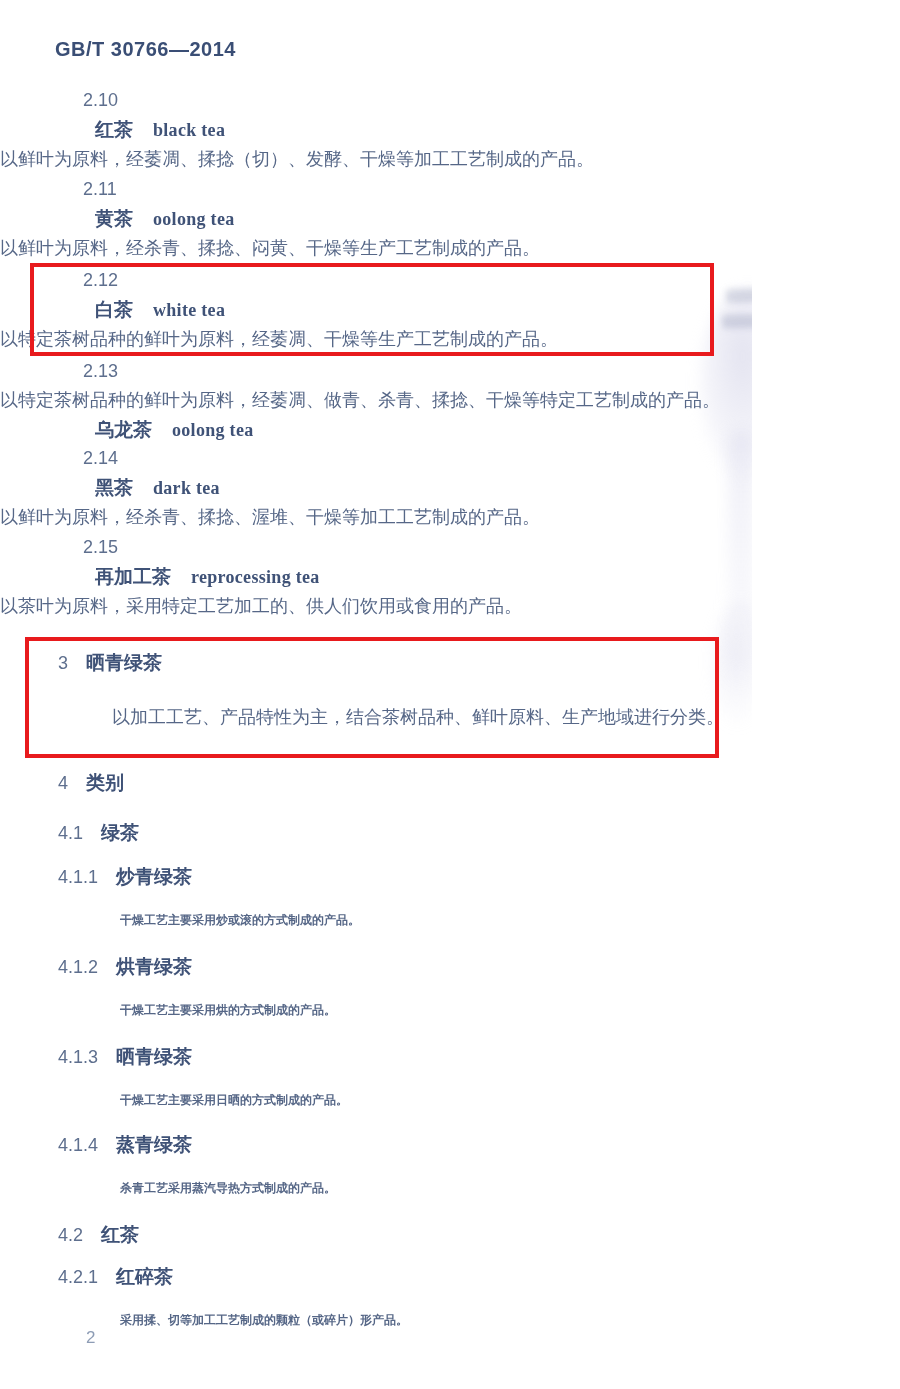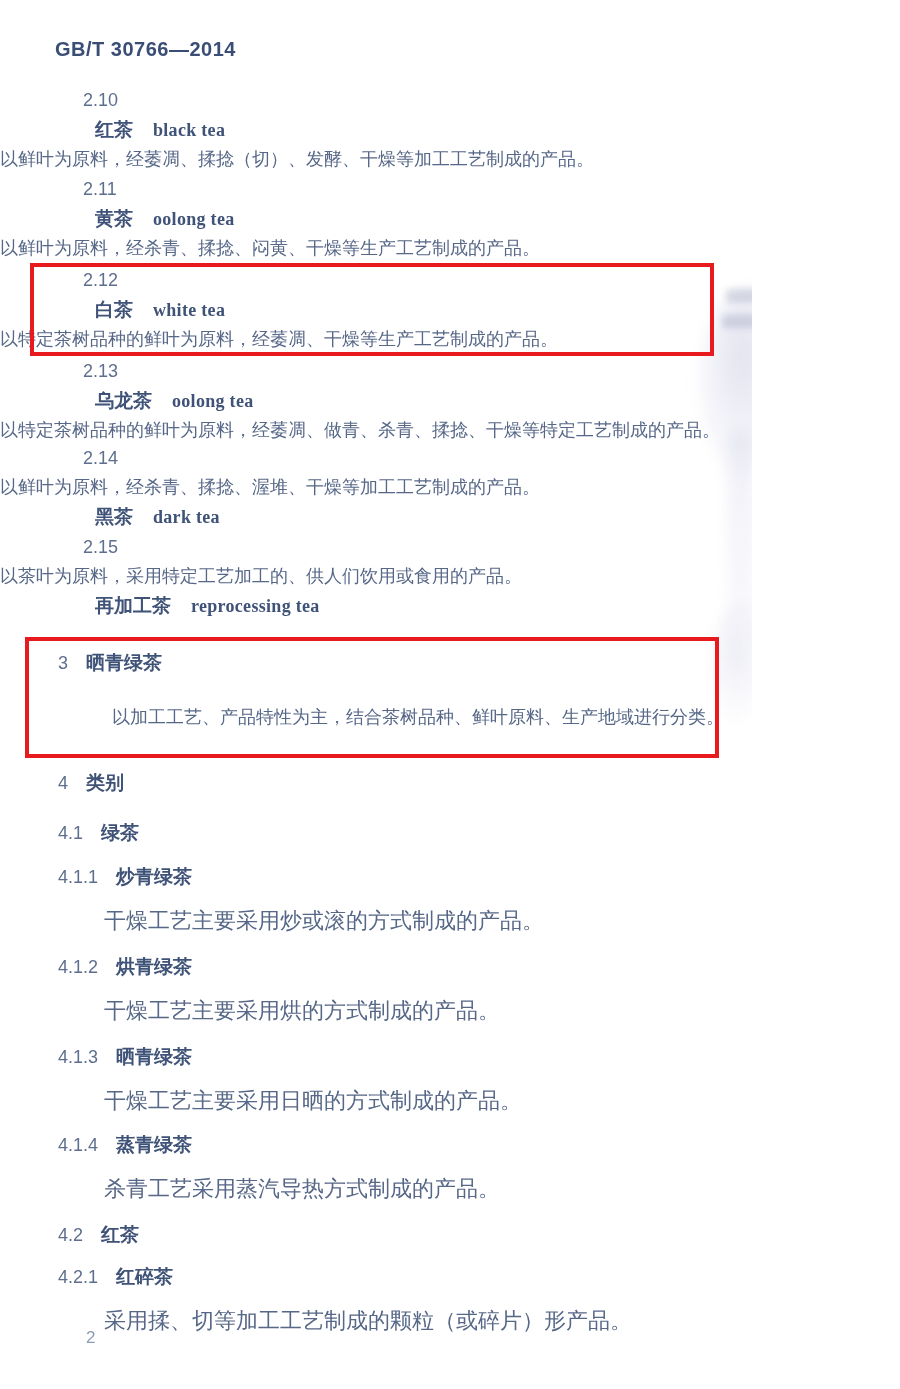--- a/index.html
+++ b/index.html
@@ -45,22 +45,22 @@
   .clauseheading .cnum{
     display:inline-block;margin-left:58px;margin-right:18px;
     font-family:"Liberation Sans","DejaVu Sans",sans-serif;
     font-weight:normal;font-size:18px;color:var(--text-num);
   }
   .clause3-body{
     position:absolute;left:112px;white-space:nowrap;
     font-size:18px;color:var(--text-body);line-height:29px;
   }
   .cbody{
-    position:absolute;left:104px;white-space:nowrap;
-    font-size:22px;color:var(--text-body);line-height:29px;
+    position:absolute;left:120px;white-space:nowrap;
+    font-size:12px;color:var(--text-body);line-height:29px;font-weight:bold;
   }
   .pagenum{
     position:absolute;top:1328px;left:86px;
     font-family:"Liberation Sans","DejaVu Sans",sans-serif;
     font-size:17px;color:#8d9cb5;
   }
   
   .hl-box{
     position:absolute;border:4px solid var(--accent-red);
     background:transparent;pointer-events:none;
@@ -125,40 +125,40 @@
   <div class="def" style="top:266px">
     <div class="line num">2.12</div>
     <div class="line term">
       <span>白茶</span><span class="en">white tea</span>
     </div>
     <div class="line body">以特定茶树品种的鲜叶为原料，经萎凋、干燥等生产工艺制成的产品。</div>
   </div>
 
   <div class="def" style="top:357px">
     <div class="line num">2.13</div>
+    <div class="line body">以特定茶树品种的鲜叶为原料，经萎凋、做青、杀青、揉捻、干燥等特定工艺制成的产品。</div>
     <div class="line term">
       <span>乌龙茶</span><span class="en">oolong tea</span>
     </div>
-    <div class="line body">以特定茶树品种的鲜叶为原料，经萎凋、做青、杀青、揉捻、干燥等特定工艺制成的产品。</div>
   </div>
 
   <div class="def" style="top:444px">
     <div class="line num">2.14</div>
+    <div class="line term">
+      <span>黑茶</span><span class="en">dark tea</span>
+    </div>
     <div class="line body">以鲜叶为原料，经杀青、揉捻、渥堆、干燥等加工工艺制成的产品。</div>
-    <div class="line term">
-      <span>黑茶</span><span class="en">dark tea</span>
-    </div>
   </div>
 
   <div class="def" style="top:533px">
     <div class="line num">2.15</div>
+    <div class="line term">
+      <span>再加工茶</span><span class="en">reprocessing tea</span>
+    </div>
     <div class="line body">以茶叶为原料，采用特定工艺加工的、供人们饮用或食用的产品。</div>
-    <div class="line term">
-      <span>再加工茶</span><span class="en">reprocessing tea</span>
-    </div>
   </div>
 
   <div class="clauseheading" style="top:648px">
     <span class="cnum">3</span><span>晒青绿茶</span>
   </div>
   <div class="clause3-body" style="top:703px">以加工工艺、产品特性为主，结合茶树品种、鲜叶原料、生产地域进行分类。</div>
 
   <div class="clauseheading" style="top:768px">
     <span class="cnum">4</span><span>类别</span>
   </div>

